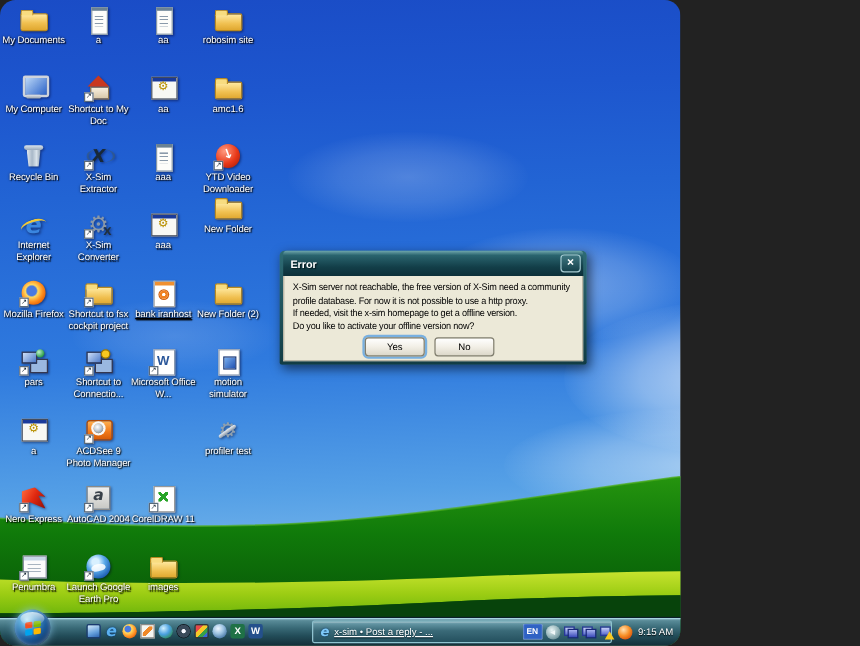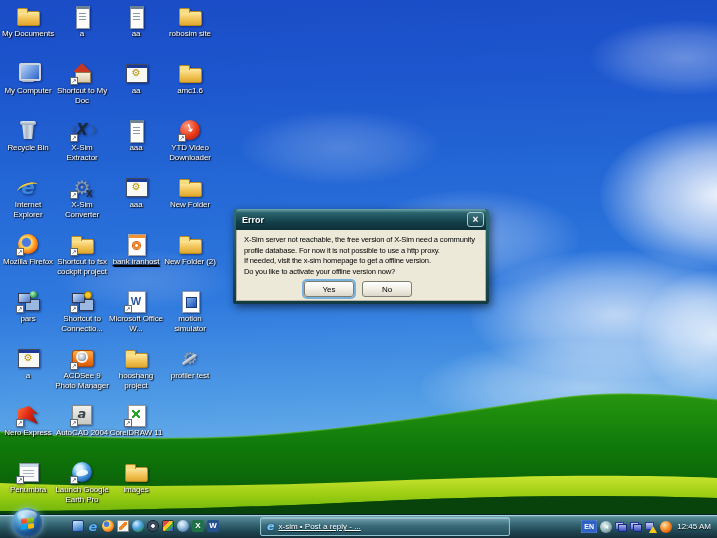--- a/index.html
+++ b/index.html
@@ -1,18 +1,18 @@
 <!DOCTYPE html>
 <html><head>
 <meta charset="utf-8">
 <style>
   html,body{margin:0;padding:0;background:#222;}
   *{box-sizing:border-box;}
-  .screen{position:relative;width:717px;height:538px;overflow:hidden;
-          font-family:"Liberation Sans",sans-serif;}
+  .screen{position:relative;width:567px;height:538px;overflow:hidden;
+          font-family:"Liberation Sans",sans-serif;border-radius:13px;}
 
   
   .sky{position:absolute;inset:0;
        background:linear-gradient(178deg,#1a4cc6 0%,#1d56cе 15%,#2264d4 30%,#2f7ade 55%,#55a0e6 75%,#8ac2ee 92%,#aad8f4 100%);}
   .cloud{position:absolute;border-radius:50%;
          background:radial-gradient(ellipse at center,rgba(255,255,255,.96) 0%,rgba(255,255,255,.55) 40%,rgba(255,255,255,0) 72%);}
   .hills{position:absolute;left:0;top:378px;width:717px;height:160px;}
 
   
   .icons{position:absolute;left:0;top:0;width:240px;height:515px;z-index:2;}
@@ -315,21 +315,21 @@
       <div class="desk-icon" style="left: 55px; top: 175px;">
         <div class="dicon icon-gearx">
           <span class="sc-badge"></span>
         </div>
         <div class="dlabel">X-Sim Converter</div>
       </div>
       <div class="desk-icon" style="left: 109px; top: 175px;">
         <div class="dicon icon-appwin"></div>
         <div class="dlabel">aaa</div>
       </div>
-      <div class="desk-icon" style="left: 163px; top: 175px;">
+      <div class="desk-icon" style="left: 163px; top: 161px;">
         <div class="dicon icon-folder"></div>
         <div class="dlabel">New Folder</div>
       </div>
       <div class="desk-icon" style="left: 1px; top: 232px;">
         <div class="dicon icon-firefox">
           <span class="sc-badge"></span>
         </div>
         <div class="dlabel">Mozilla Firefox</div>
       </div>
       <div class="desk-icon" style="left: 55px; top: 232px;">
@@ -370,24 +370,20 @@
       </div>
       <div class="desk-icon" style="left: 1px; top: 346px;">
         <div class="dicon icon-appwin"></div>
         <div class="dlabel">a</div>
       </div>
       <div class="desk-icon" style="left: 55px; top: 346px;">
         <div class="dicon icon-camera">
           <span class="sc-badge"></span>
         </div>
         <div class="dlabel">ACDSee 9 Photo Manager</div>
-      </div>
-      <div class="desk-icon" style="left: 109px; top: 346px;">
-        <div class="dicon icon-folder"></div>
-        <div class="dlabel">hooshang project</div>
       </div>
       <div class="desk-icon" style="left: 163px; top: 346px;">
         <div class="dicon icon-gearwrench"></div>
         <div class="dlabel">profiler test</div>
       </div>
       <div class="desk-icon" style="left: 1px; top: 403px;">
         <div class="dicon icon-nero">
           <span class="sc-badge"></span>
         </div>
         <div class="dlabel">Nero Express</div>
@@ -472,16 +468,16 @@
 
   <div class="tray">
     <div class="lang">EN</div>
     <span style="display:flex;gap:3px;align-items:center;" id="tray-icons">
         <span class="ti ti-tsafe"></span>
         <span class="ti ti-tnet"></span>
         <span class="ti ti-tnet"></span>
         <span class="ti ti-twarn"></span>
         <span class="ti ti-torange"></span>
       </span>
-    <div class="clock">12:45 AM</div>
+    <div class="clock">9:15 AM</div>
   </div>
 
 </div>
 
 </body></html>

